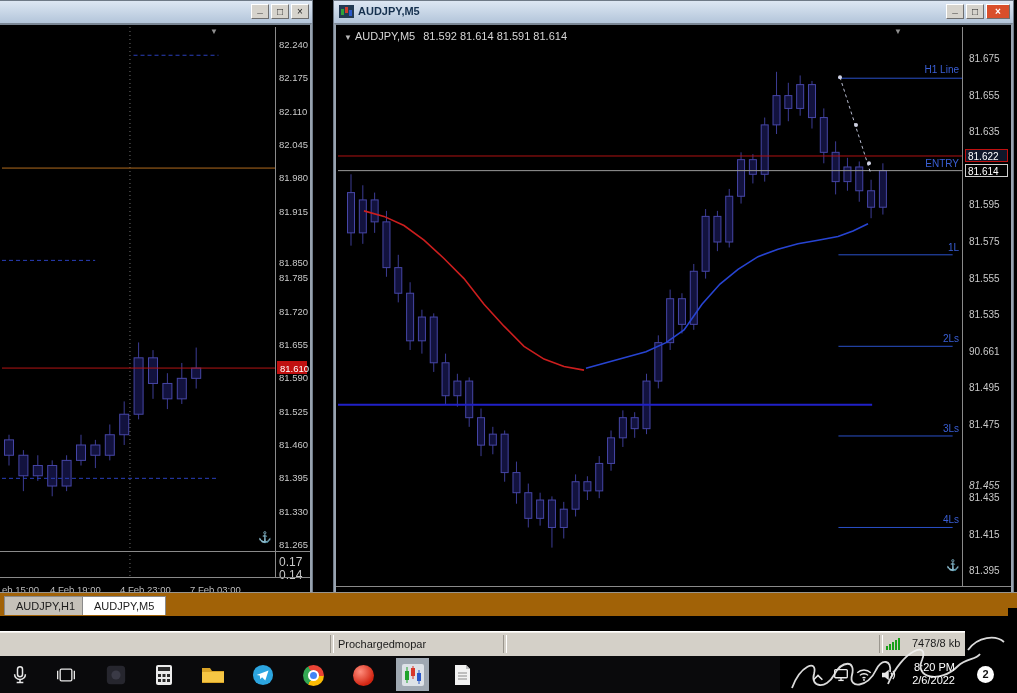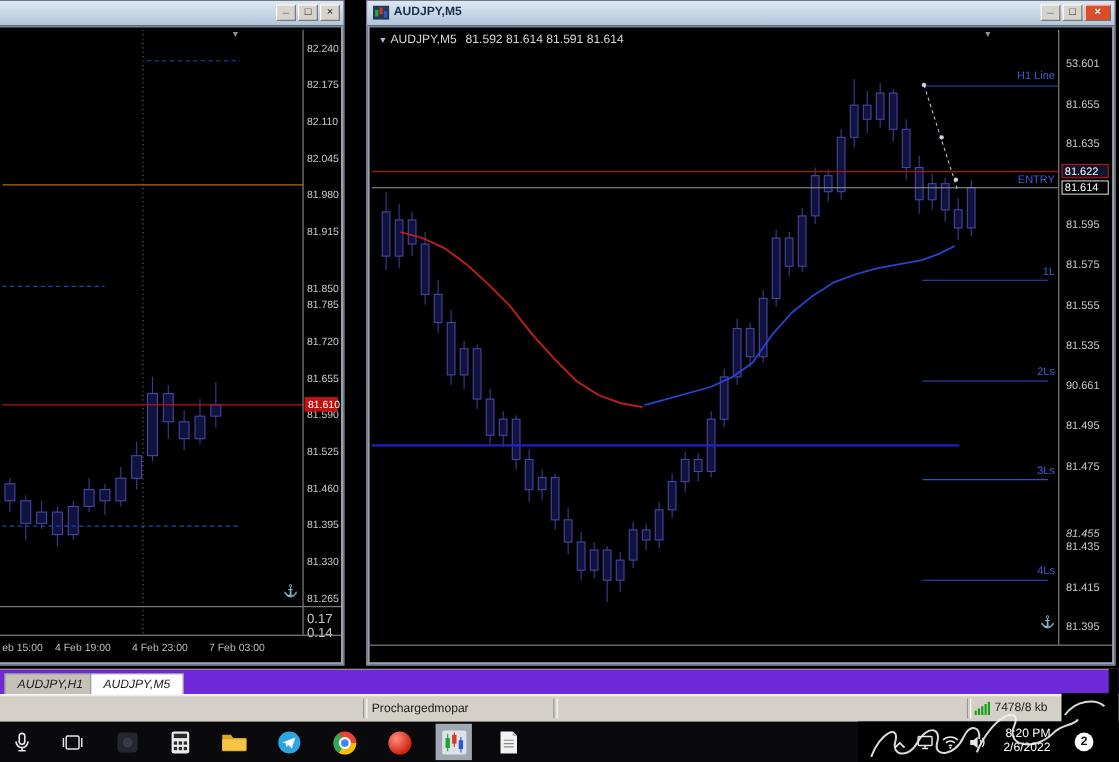--- a/index.html
+++ b/index.html
@@ -44,31 +44,31 @@
   #paxis-right .pbox{font-size:10px;}
   .indval{position:absolute;left:2px;font-size:12px;color:#c9c9c9;}
   .side-label{position:absolute;right:3px;font-size:10px;white-space:nowrap;}
   .chart-header{position:absolute;left:6px;top:3px;font-size:11px;color:#d6d6d6;white-space:nowrap;}
   .chart-header .hdr-marker{font-size:8px;color:#b9b9b9;margin-right:3px;}
   .chart-header .hdr-ohlc{margin-left:8px;color:#d6d6d6;}
   .shift-marker{position:absolute;top:0;font-size:8px;color:#8f8f8f;}
   .anchor{position:absolute;font-size:11px;color:#8fa0ad;}
 
   
-  .tabbar{position:absolute;left:0;top:608px;width:1017px;height:23px;background:#6d28d9;
-          border-top:1px solid #9a968e;font-style:italic;}
+  .tabbar{position:absolute;left:0;top:592px;width:1017px;height:23px;background:#a16207;
+          border-top:1px solid #9a968e;}
   .tab{position:absolute;top:3px;height:18px;line-height:18px;padding:0 11px;font-size:11px;color:#1c1c1c;
        background:#c5c1b9;border:1px solid #8a8a8a;border-bottom:none;cursor:default;}
   .tab.active{background:#ffffff;}
   .statusbar{position:absolute;left:0;top:631px;width:1017px;height:25px;background:#d4d0c8;
              border-top:1px solid #ffffff;box-shadow:inset 0 1px 0 #f2efe9;}
   .sb-sep{position:absolute;top:3px;height:18px;width:2px;
           border-left:1px solid #9a968e;border-right:1px solid #ffffff;}
   .sb-text{position:absolute;left:338px;top:6px;font-size:11px;color:#1b1b1b;}
-  .sb-right{position:absolute;left:886px;top:5px;display:flex;align-items:flex-end;gap:4px;}
+  .sb-right{position:absolute;left:886px;top:5px;display:flex;align-items:flex-end;gap:12px;}
   .sig-bars{display:flex;align-items:flex-end;gap:1px;height:13px;}
   .sig-bars i{display:block;width:2px;background:#17a017;}
   .sb-traffic{font-size:11px;color:#1b1b1b;line-height:13px;}
 
   
   .taskbar{position:absolute;left:0;top:656px;width:1017px;height:37px;background:#0a0a0c;}
   .ticon{position:absolute;top:7px;width:24px;height:24px;display:flex;align-items:center;justify-content:center;}
   .apptile{position:absolute;top:2px;width:33px;height:33px;background:#9fa8b2;
            display:flex;align-items:center;justify-content:center;}
   .chrome-ball{width:21px;height:21px;border-radius:50%;position:relative;
@@ -288,21 +288,21 @@
               <polyline points="502,50.299999999983356 533,147.29000000000437" fill="none" stroke="#b8bcd0" stroke-dasharray="3,3"></polyline>
               <circle cx="502" cy="50.299999999983356" r="2" fill="#cfd2e2"></circle>
               <circle cx="518" cy="97.8800000000025" r="2" fill="#cfd2e2"></circle>
               <circle cx="531" cy="136.31000000000395" r="2" fill="#cfd2e2"></circle>
             </svg>
           <div class="chart-header">
             <span class="hdr-marker">▼</span><span>AUDJPY,M5</span><span class="hdr-ohlc">81.592 81.614 81.591 81.614</span>
           </div>
         <div class="side-label" style="top: 37.215px; color: rgb(58, 95, 214);">H1 Line</div><div class="side-label" style="top: 130.99px; color: rgb(58, 95, 214);">ENTRY</div><div class="side-label" style="top: 214.81px; color: rgb(58, 95, 214);">1L</div><div class="side-label" style="top: 306.31px; color: rgb(58, 95, 214);">2Ls</div><div class="side-label" style="top: 395.98px; color: rgb(58, 95, 214);">3Ls</div><div class="side-label" style="top: 487.48px; color: rgb(58, 95, 214);">4Ls</div><div class="shift-marker" style="left: 556px;">▼</div><div class="anchor" style="left: 608px; top: 532px;">⚓</div></div>
         <div class="paxis" id="paxis-right">
-            <div class="tick" style="top: 26px;">53.601</div>
+            <div class="tick" style="top: 26px;">81.675</div>
             <div class="tick" style="top: 62.6px;">81.655</div>
             <div class="tick" style="top: 99.2px;">81.635</div>
             <div class="tick" style="top: 135.8px;">81.615</div>
             <div class="tick" style="top: 172.4px;">81.595</div>
             <div class="tick" style="top: 209px;">81.575</div>
             <div class="tick" style="top: 245.6px;">81.555</div>
             <div class="tick" style="top: 282.2px;">81.535</div>
             <div class="tick" style="top: 318.8px;">90.661</div>
             <div class="tick" style="top: 355.4px;">81.495</div>
             <div class="tick" style="top: 392px;">81.475</div>

